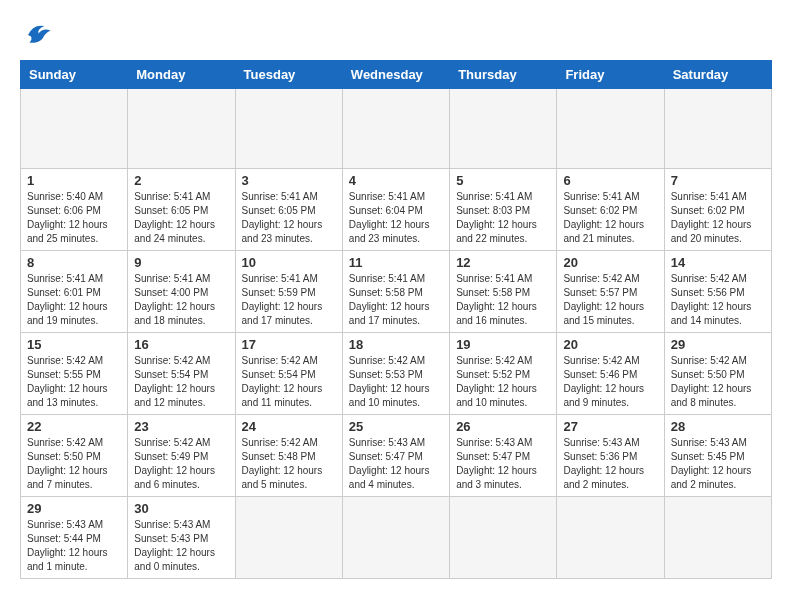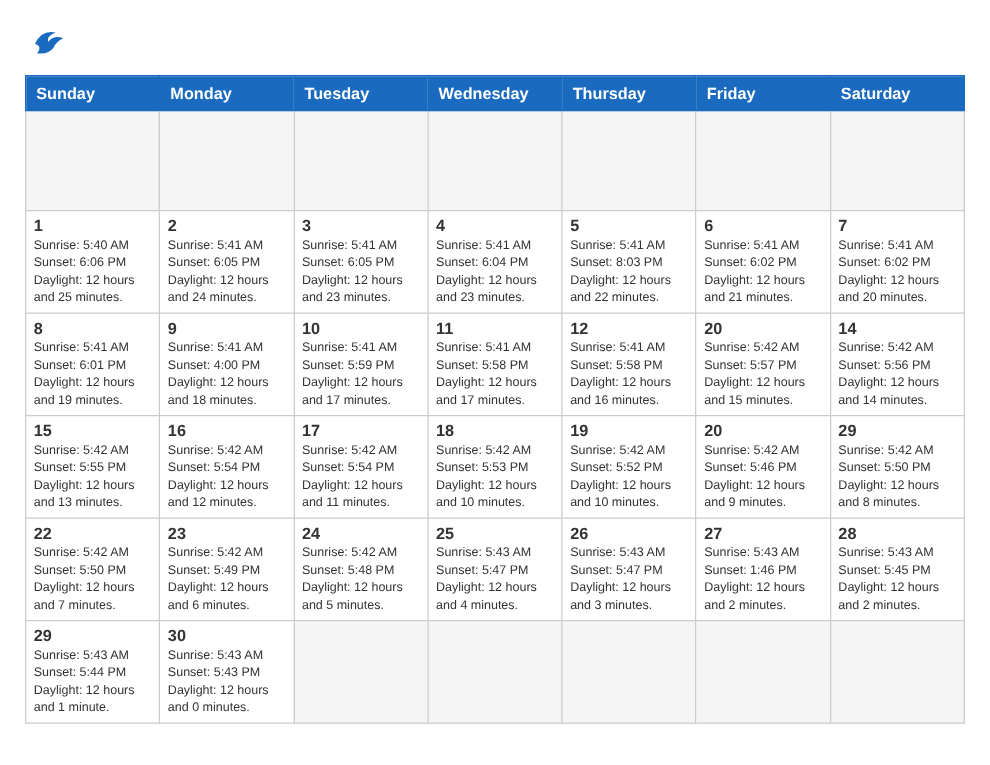--- a/index.html
+++ b/index.html
@@ -309,21 +309,21 @@
         <td>
           <div class="day-num">26</div>
           <div class="cell-text">Sunrise: 5:43 AM</div>
           <div class="cell-text">Sunset: 5:47 PM</div>
           <div class="cell-text">Daylight: 12 hours</div>
           <div class="cell-text">and 3 minutes.</div>
         </td>
         <td>
           <div class="day-num">27</div>
           <div class="cell-text">Sunrise: 5:43 AM</div>
-          <div class="cell-text">Sunset: 1:46 PM</div>
+          <div class="cell-text">Sunset: 5:36 PM</div>
           <div class="cell-text">Daylight: 12 hours</div>
           <div class="cell-text">and 2 minutes.</div>
         </td>
         <td>
           <div class="day-num">28</div>
           <div class="cell-text">Sunrise: 5:43 AM</div>
           <div class="cell-text">Sunset: 5:45 PM</div>
           <div class="cell-text">Daylight: 12 hours</div>
           <div class="cell-text">and 2 minutes.</div>
         </td>

